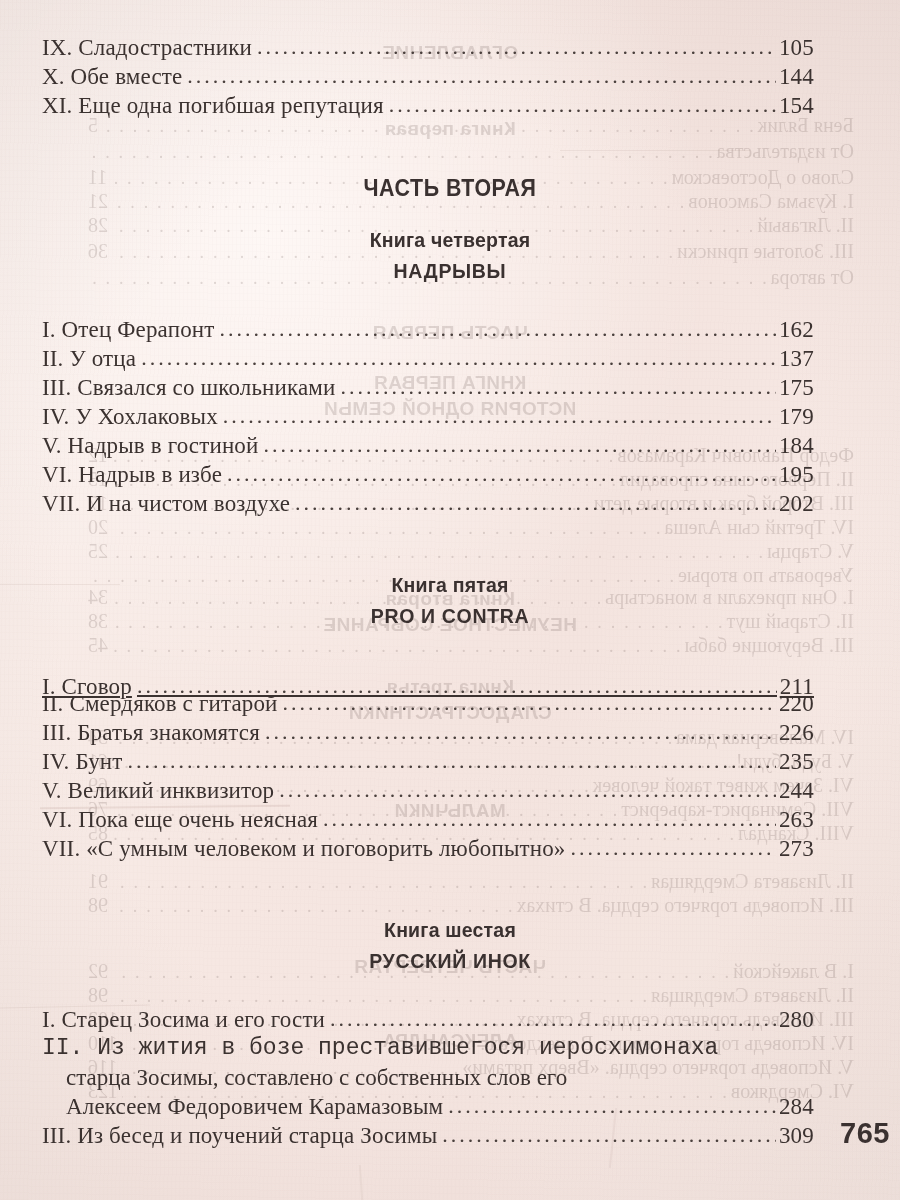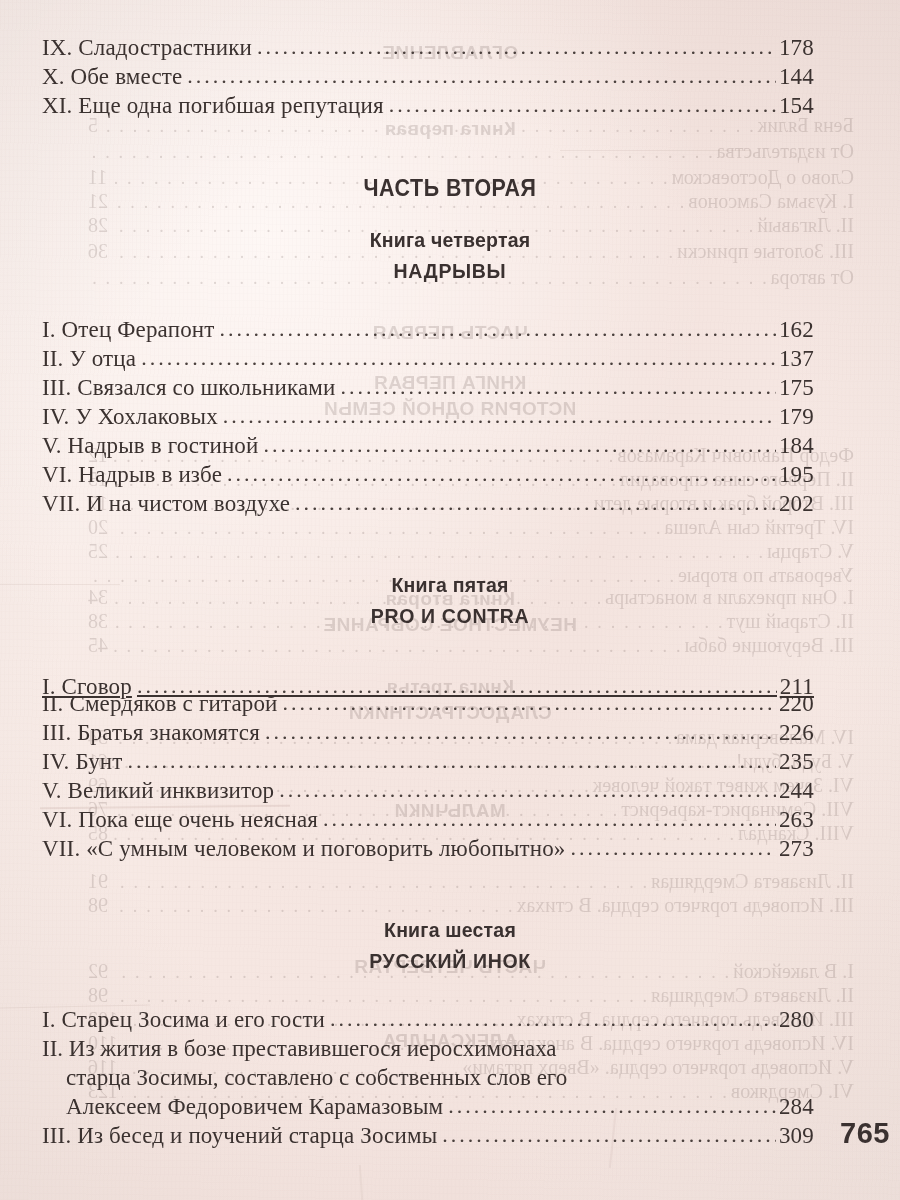--- a/index.html
+++ b/index.html
@@ -345,21 +345,21 @@
   <div class="scratch" style="left:360px; top:1165px; width:2px; height:35px; transform:rotate(-4deg); opacity:.3;"></div>
   <div class="scratch" style="left:0px; top:584px; width:120px; height:1px; opacity:.4;"></div>
 
   <div class="vignette"></div>
 
   <div id="content">
       <div class="toc-entry" style="top: 36px;">
         <div class="toc-line">
           <span class="toc-title">IX. Сладострастники</span>
           <span class="toc-dots">........................................................................................................................</span>
-          <span class="toc-page">178</span>
+          <span class="toc-page">105</span>
         </div>
       </div>
       <div class="toc-entry" style="top: 65px;">
         <div class="toc-line">
           <span class="toc-title">X. Обе вместе</span>
           <span class="toc-dots">........................................................................................................................</span>
           <span class="toc-page">144</span>
         </div>
       </div>
       <div class="toc-entry" style="top: 94px;">
@@ -474,21 +474,21 @@
       </div>
       <div class="heading h-book" style="top: 918px;">Книга шестая</div>
       <div class="heading h-booktitle" style="top: 949px;">РУССКИЙ ИНОК</div>
       <div class="toc-entry" style="top: 1008px;">
         <div class="toc-line">
           <span class="toc-title">I. Старец Зосима и его гости</span>
           <span class="toc-dots">........................................................................................................................</span>
           <span class="toc-page">280</span>
         </div>
       </div>
-      <div class="toc-entry" style="top: 1037px;"><span>II. Из жития в бозе преставившегося иеросхимонаха</span></div>
+      <div class="toc-entry" style="top: 1037px; font-family: Liberation Mono, monospace;"><span>II. Из жития в бозе преставившегося иеросхимонаха</span></div>
       <div class="toc-cont" style="top: 1066px;">старца Зосимы, составлено с собственных слов его</div>
       <div class="toc-cont" style="top: 1095px;">
         <div class="toc-line">
           <span class="toc-title">Алексеем Федоровичем Карамазовым</span>
           <span class="toc-dots">........................................................................................................................</span>
           <span class="toc-page">284</span>
         </div>
       </div>
       <div class="toc-entry" style="top: 1124px;">
         <div class="toc-line">

